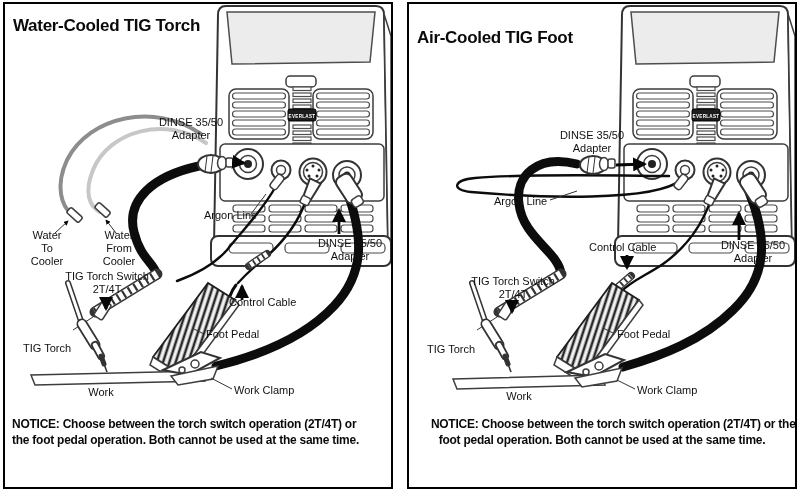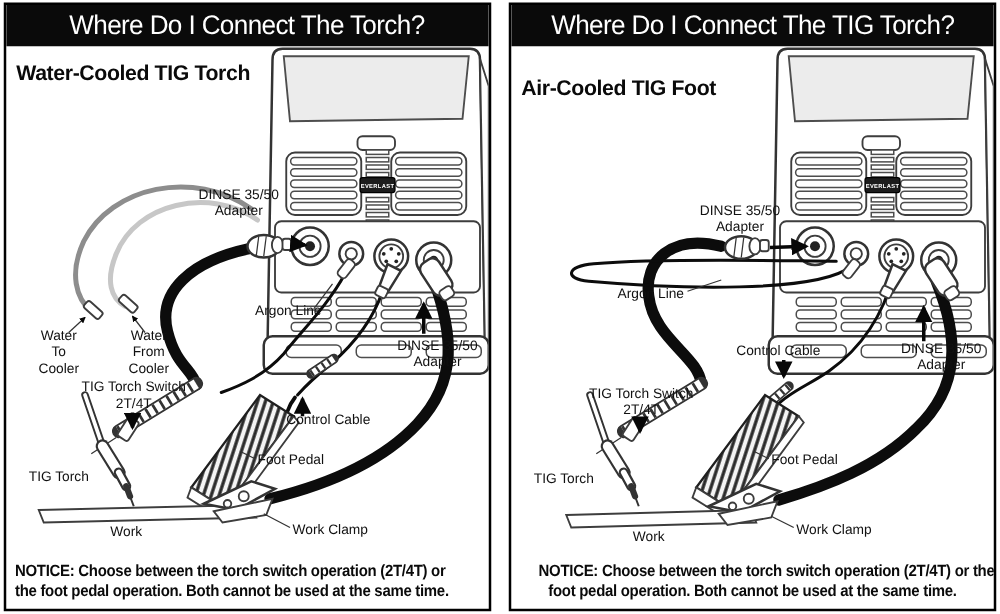--- a/index.html
+++ b/index.html
@@ -36,23 +36,20 @@
   .sring-o{stroke:#333;stroke-width:8;stroke-linecap:round;}
   .sring-i{stroke:#fff;stroke-width:5.4;stroke-linecap:butt;}
   .sring-d{stroke:#333;stroke-width:5.4;stroke-dasharray:1.8 3.6;fill:none;}
 </style>
 </head>
 <body>
 
 <div class="page">
 
   <section class="panel">
-    <header class="panel-header">
-      <span>Where Do I Connect The Torch?</span>
-    </header>
     <div class="panel-body">
       <h2 class="subtitle hi">Water-Cooled TIG Torch</h2>
 
       <svg class="diagram" viewBox="0 0 387 420">
         <defs>
           <marker id="ahL" viewBox="0 0 10 10" refX="8.5" refY="5" markerWidth="5" markerHeight="5" orient="auto-start-reverse">
             <path d="M0,0 L10,5 L0,10 Z" fill="#070707"></path>
           </marker>
           <pattern id="hatchL" width="6" height="6" patternUnits="userSpaceOnUse" patternTransform="rotate(18)">
             <rect width="6" height="6" fill="#f4f4f4"></rect>
@@ -250,23 +247,20 @@
       </svg>
 
       <div class="notice left">
         <div>NOTICE: Choose between the torch switch operation (2T/4T) or</div>
         <div>the foot pedal operation. Both cannot be used at the same time.</div>
       </div>
     </div>
   </section>
 
   <section class="panel">
-    <header class="panel-header">
-      <span>Where Do I Connect The TIG Torch?</span>
-    </header>
     <div class="panel-body">
       <h2 class="subtitle lo">Air-Cooled TIG Foot</h2>
 
       <svg class="diagram" viewBox="0 0 387 420">
         <defs>
           <marker id="ahR" viewBox="0 0 10 10" refX="8.5" refY="5" markerWidth="5" markerHeight="5" orient="auto-start-reverse">
             <path d="M0,0 L10,5 L0,10 Z" fill="#070707"></path>
           </marker>
           <pattern id="hatchR" width="6" height="6" patternUnits="userSpaceOnUse" patternTransform="rotate(18)">
             <rect width="6" height="6" fill="#f4f4f4"></rect>

